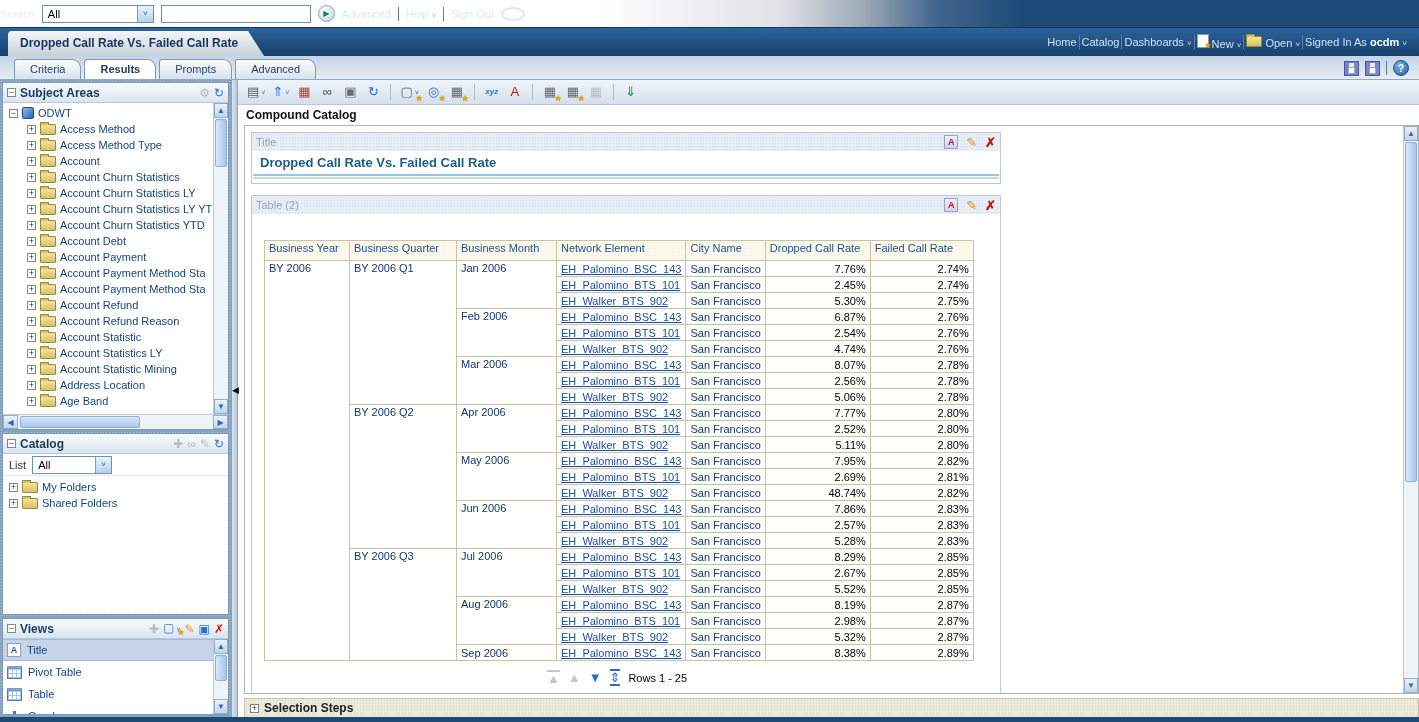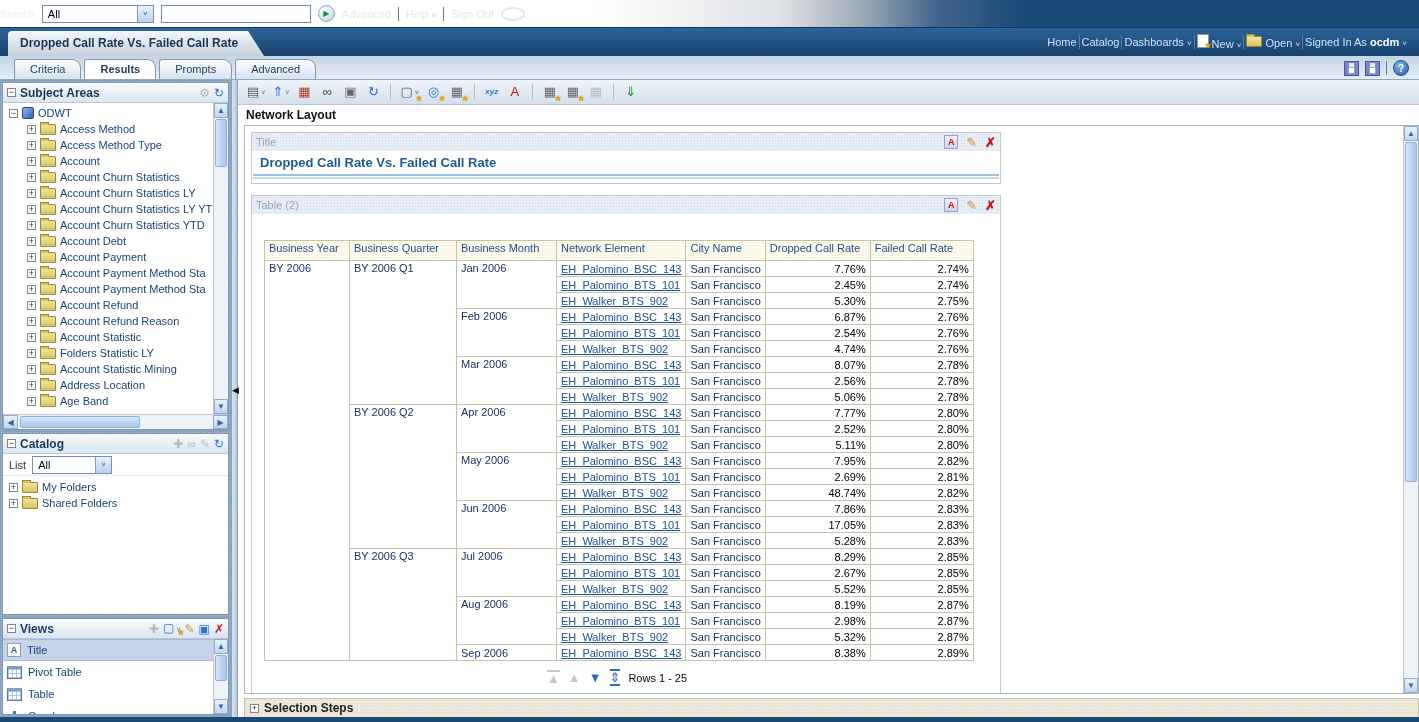--- a/index.html
+++ b/index.html
@@ -318,21 +318,21 @@
                 <span class="tree-label">Account Refund Reason</span>
               </div>
               <div class="tree-row">
                 <span class="exp">+</span>
                 <span class="folder"></span>
                 <span class="tree-label">Account Statistic</span>
               </div>
               <div class="tree-row">
                 <span class="exp">+</span>
                 <span class="folder"></span>
-                <span class="tree-label">Folders Statistic LY</span>
+                <span class="tree-label">Account Statistics LY</span>
               </div>
               <div class="tree-row">
                 <span class="exp">+</span>
                 <span class="folder"></span>
                 <span class="tree-label">Account Statistic Mining</span>
               </div>
               <div class="tree-row">
                 <span class="exp">+</span>
                 <span class="folder"></span>
                 <span class="tree-label">Address Location</span>
@@ -489,21 +489,21 @@
           <span class="tb-btn disabled">
             <span class="tb-glyph">▦</span>
           </span>
           <span class="tb-sep"></span>
           <span class="tb-btn">
             <span class="tb-glyph" style="color: rgb(26, 138, 42);">⇓</span>
           </span>
         </div>
 
       <div class="compound-row">
-        <span class="compound-label">Network Layout</span>
+        <span class="compound-label">Compound Catalog</span>
       </div>
 
       <div class="content-frame">
         <div class="content-inner">
 
           <div class="view-box">
             <div class="view-hdr">
               <span class="view-hdr-label">Title</span>
               <span class="hdr-icons" id="title-view-icons">
                   <span class="vh-icon vh-format">A</span>
@@ -648,21 +648,21 @@
                     <tr>
                       <td class="grp " rowspan="3">Jun 2006</td>
                       <td><a class="ne-link">EH_Palomino_BSC_143</a></td>
                       <td>San Francisco</td>
                       <td class="num">7.86%</td>
                       <td class="num">2.83%</td>
                     </tr>
                     <tr>
                       <td><a class="ne-link">EH_Palomino_BTS_101</a></td>
                       <td>San Francisco</td>
-                      <td class="num">17.05%</td>
+                      <td class="num">2.57%</td>
                       <td class="num">2.83%</td>
                     </tr>
                     <tr>
                       <td><a class="ne-link">EH_Walker_BTS_902</a></td>
                       <td>San Francisco</td>
                       <td class="num">5.28%</td>
                       <td class="num">2.83%</td>
                     </tr>
                     <tr>
                       <td class="grp " rowspan="7">BY 2006 Q3</td>

